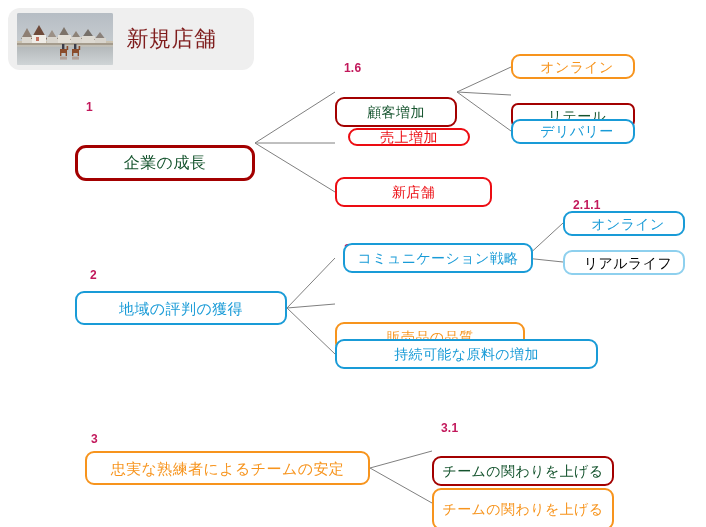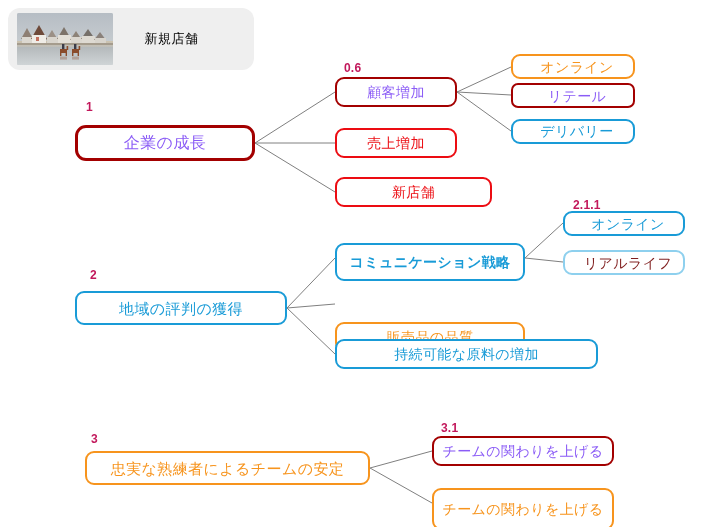--- a/index.html
+++ b/index.html
@@ -37,22 +37,22 @@
     border-radius: 2px;
     flex: 0 0 auto;
     overflow: hidden;
     position: relative;
     background: #b9bfc4;
   }
   .header-thumb svg { display: block; }
   .header-title {
     flex: 1 1 auto;
     text-align: center;
-    font-size: 13px;
-    color: #000000;
+    font-size: 22px;
+    color: #7f1d1d;
     letter-spacing: 0.5px;
     padding-right: 24px;
   }
   
   #links {
     position: absolute;
     left: 0; top: 0;
     width: 706px;
     height: 527px;
     pointer-events: none;
@@ -74,25 +74,25 @@
   }
   .node.root {
     border-width: 3px;
     border-radius: 11px;
     font-size: 16px;
   }
   .node.lvl1 { border-width: 2px; }
   .node.lvl2 { border-width: 2px; padding-left: 8px; }
 
   
-  .c-darkred { border-color: #a30000; color: #8b5cf6; }
+  .c-darkred { border-color: #a30000; color: #14532d; margin-top: 20px; }
   .c-red     { border-color: #ec0c12; color: #ec0c12; }
   .c-orange  { border-color: #f7941d; color: #f7941d; }
   .c-blue    { border-color: #199bd7; color: #199bd7; }
-  .c-ltblue  { border-color: #8ed0ee; color: #7f1d1d; }
+  .c-ltblue  { border-color: #8ed0ee; color: #000000; }
 
   
   .idx {
     position: absolute;
     font-size: 12px;
     font-weight: bold;
     color: #c2185b;
     letter-spacing: 0.2px;
   }
 </style>
@@ -183,36 +183,36 @@
       <line x1="525" y1="258" x2="563" y2="262"></line>
 
       <line x1="370" y1="468" x2="432" y2="451"></line>
       <line x1="370" y1="468" x2="432" y2="503"></line>
     </g>
   </svg>
 
   <div class="idx" style="left:86px; top:100px;">1</div>
   <div class="node root c-darkred" style="left:75px; top:125px; width:180px; height:36px;">企業の成長</div>
 
-  <div class="idx" style="left:344px; top:61px;">0.6</div>
+  <div class="idx" style="left:344px; top:61px;">1.6</div>
   <div class="node lvl1 c-darkred" style="left:335px; top:77px; width:122px; height:30px;">顧客増加</div>
 
-  <div class="node lvl1 c-red" style="left:335px; top:128px; width:122px; height:30px;">売上増加</div>
+  <div class="node lvl1 c-red" style="left:348px; top:128px; width:122px; height:18px;">売上増加</div>
 
   <div class="node lvl1 c-red" style="left:335px; top:177px; width:157px; height:30px;">新店舗</div>
 
   <div class="node lvl2 c-orange" style="left:511px; top:54px; width:124px; height:25px;">オンライン</div>
   <div class="node lvl2 c-darkred" style="left:511px; top:83px; width:124px; height:25px;border-radius:7px;">リテール</div>
   <div class="node lvl2 c-blue" style="left:511px; top:119px; width:124px; height:25px;font-family:Liberation Serif, serif;">デリバリー</div>
 
   <div class="idx" style="left:90px; top:268px;">2</div>
   <div class="node lvl1 c-blue" style="left:75px; top:291px; width:212px; height:34px; font-size:15px;">地域の評判の獲得</div>
 
   <div class="idx" style="left:344px; top:242px;">2.1</div>
-  <div class="node lvl1 c-blue" style="left:335px; top:243px; width:190px; height:38px;font-weight:bold;">コミュニケーション戦略</div>
+  <div class="node lvl1 c-blue" style="left:343px; top:243px; width:190px; height:30px;">コミュニケーション戦略</div>
 
   <div class="node lvl1 c-orange" style="left:335px; top:289px; width:190px; height:30px;margin-top:33px;">販売品の品質</div>
 
   <div class="node lvl1 c-blue" style="left:335px; top:339px; width:263px; height:30px;">持続可能な原料の増加</div>
 
   <div class="idx" style="left:573px; top:198px;">2.1.1</div>
   <div class="node lvl2 c-blue" style="left:563px; top:211px; width:122px; height:25px;">オンライン</div>
   <div class="node lvl2 c-ltblue" style="left:563px; top:250px; width:122px; height:25px;">リアルライフ</div>
 
   <div class="idx" style="left:91px; top:432px;">3</div>

